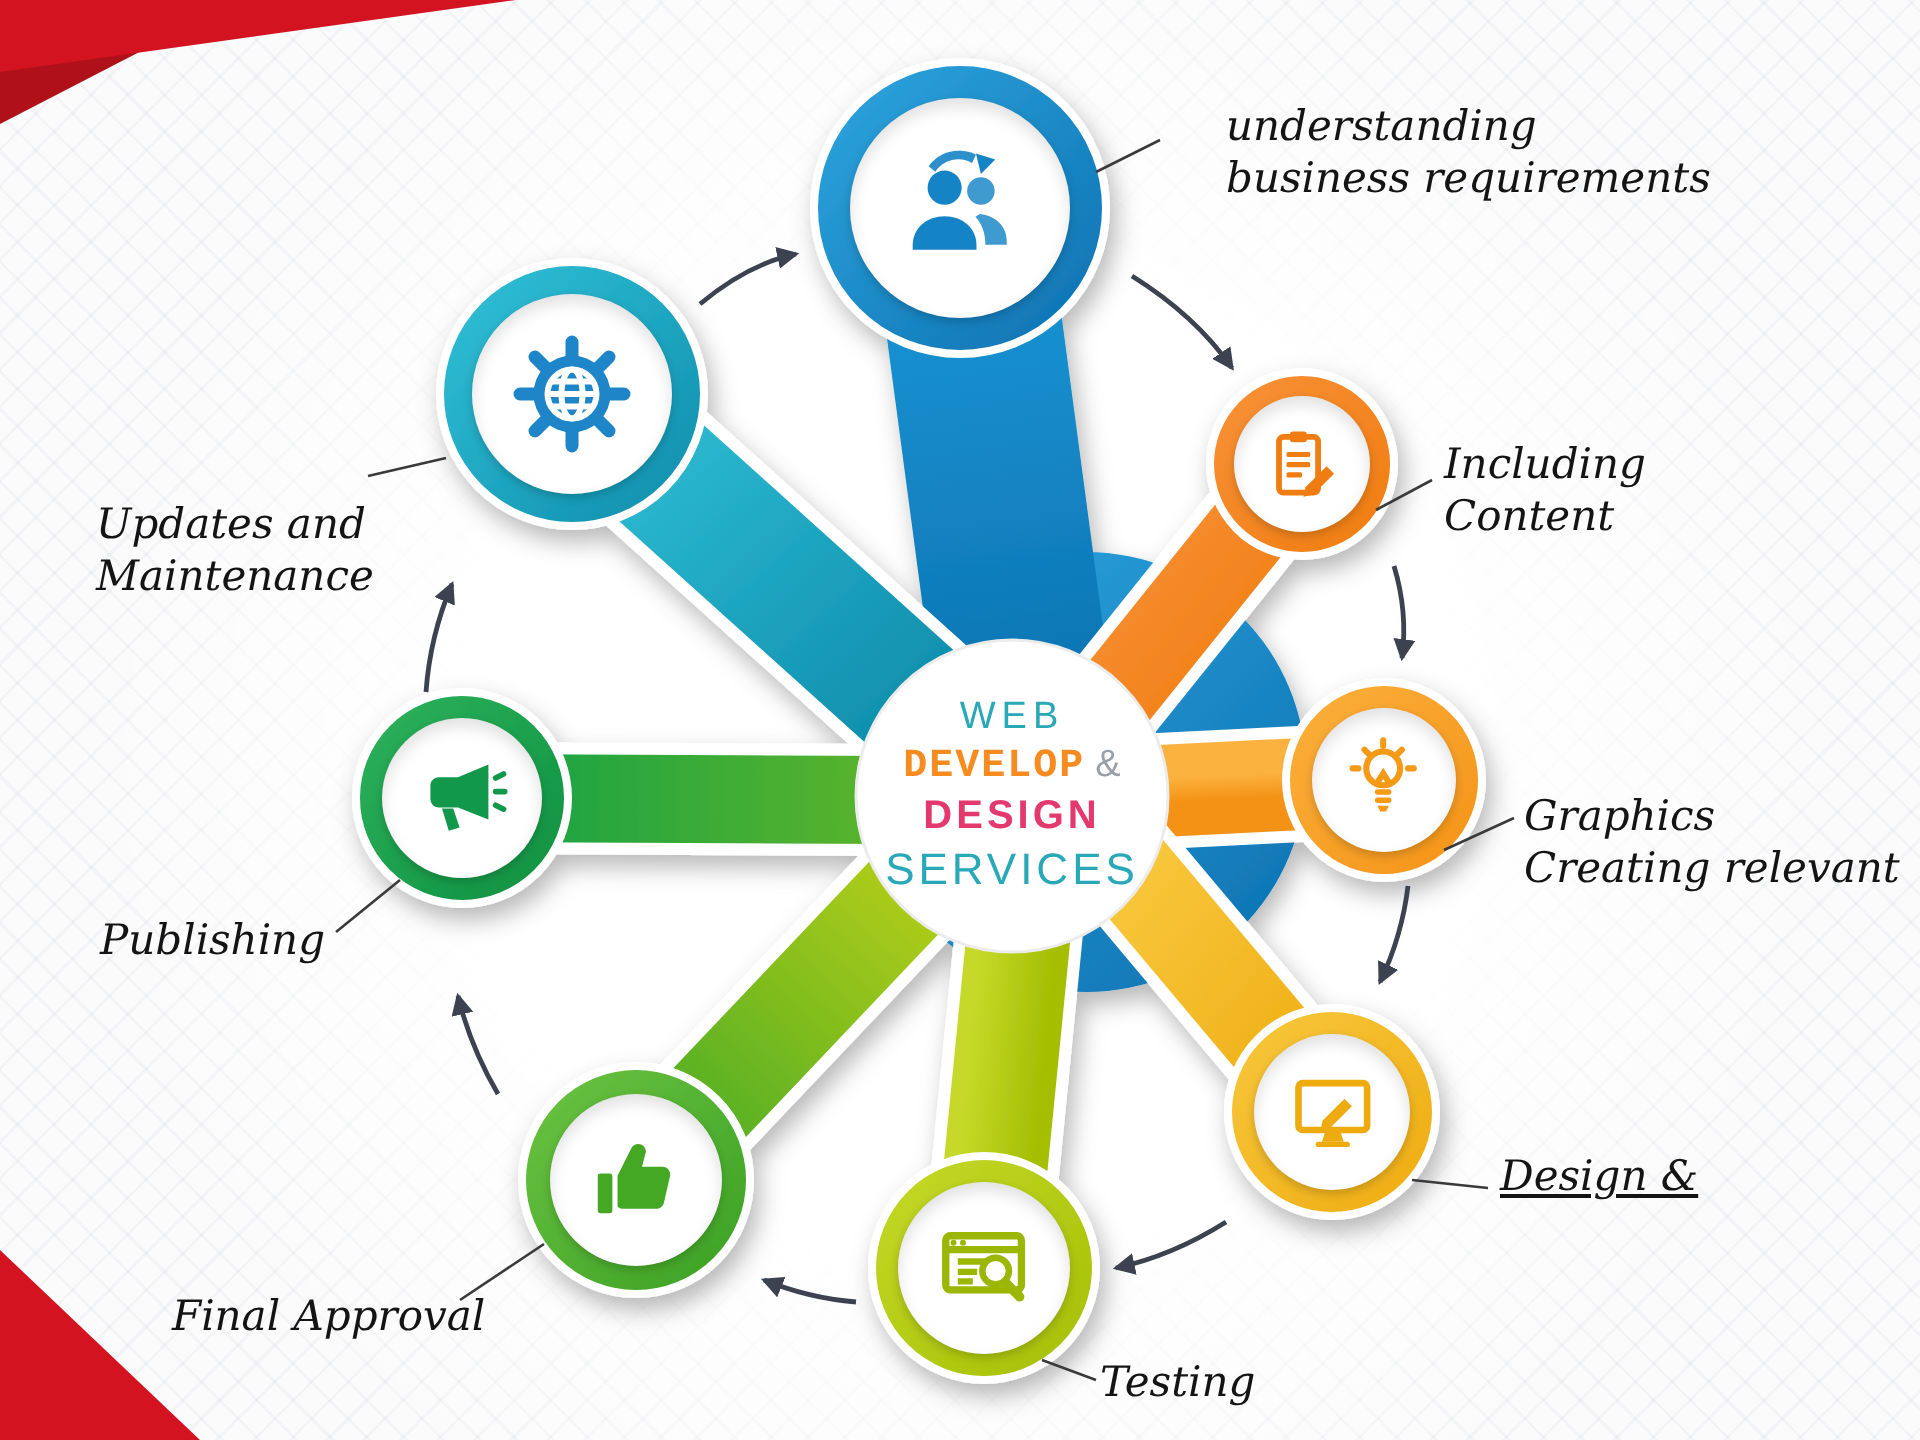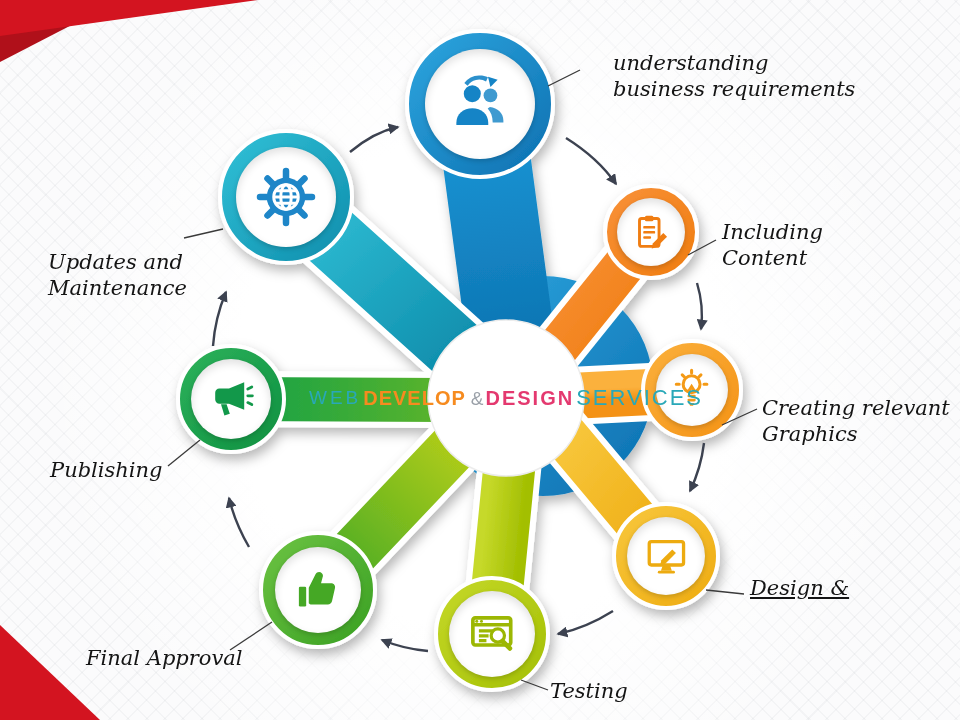--- a/index.html
+++ b/index.html
@@ -33,26 +33,26 @@
   .inner-2{left:656px;top:354px;width:72px;height:72px;}
   .inner-3{left:627px;top:517px;width:78px;height:78px;}
   .inner-4{left:449px;top:591px;width:86px;height:86px;}
   .inner-5{left:275px;top:547px;width:86px;height:86px;}
   .inner-6{left:191px;top:359px;width:80px;height:80px;}
   .inner-7{left:236px;top:147px;width:100px;height:100px;}
 
   
   .center-text{
     position:absolute;left:429px;top:321px;width:154px;height:154px;
-    display:flex;flex-direction:row;align-items:center;justify-content:center;
+    display:flex;flex-direction:column;align-items:center;justify-content:center;
     gap:2px;text-align:center;
   }
   .ct-web{color:#29a8b8;font-size:19px;letter-spacing:3px;font-weight:500;}
   .ct-line2{display:flex;align-items:baseline;gap:5px;}
-  .ct-dev{color:#f68b1f;font-size:20px;font-weight:bold;letter-spacing:1px;}
+  .ct-dev{color:#f68b1f;font-size:20px;font-weight:bold;letter-spacing:1px;font-family:Liberation Mono, monospace;}
   .ct-amp{color:#9aa0a8;font-size:19px;}
   .ct-design{color:#e4396f;font-size:20px;font-weight:bold;letter-spacing:2px;}
   .ct-services{color:#29a8b8;font-size:22px;letter-spacing:2px;}
 
   
   .lbl{
     position:absolute;font-family:"DejaVu Serif",serif;font-style:italic;
     font-size:21px;line-height:1.26;color:#141414;white-space:nowrap;
   }
   .lbl .ln{display:block;}
@@ -305,22 +305,22 @@
 
   <div class="lbl lbl-0">
     <span class="ln">understanding</span>
     <span class="ln">business requirements</span>
   </div>
   <div class="lbl lbl-1">
     <span class="ln">Including</span>
     <span class="ln">Content</span>
   </div>
   <div class="lbl lbl-2">
+    <span class="ln">Graphics</span>
     <span class="ln">Creating relevant</span>
-    <span class="ln">Graphics</span>
   </div>
   <div class="lbl lbl-3">
     <span class="ln">Design &amp;</span>
   </div>
   <div class="lbl lbl-4">
     <span class="ln">Testing</span>
   </div>
   <div class="lbl lbl-5">
     <span class="ln">Final Approval</span>
   </div>

